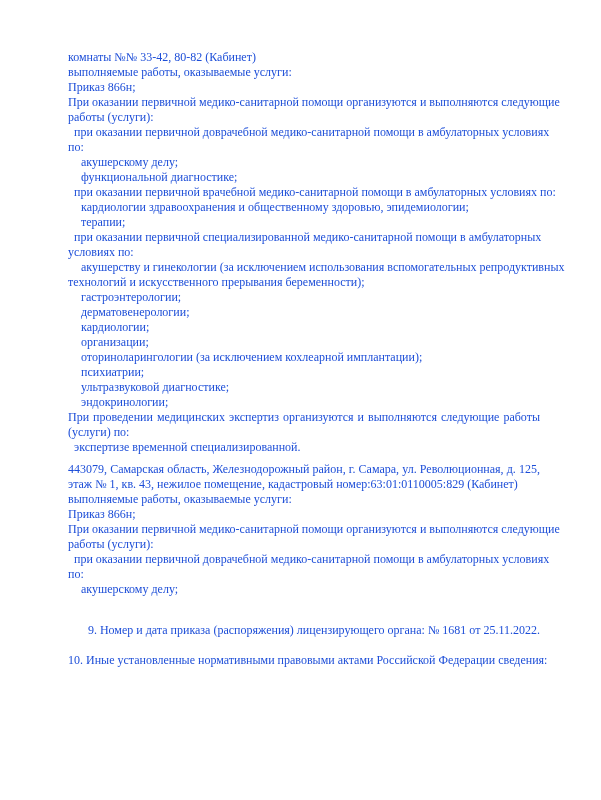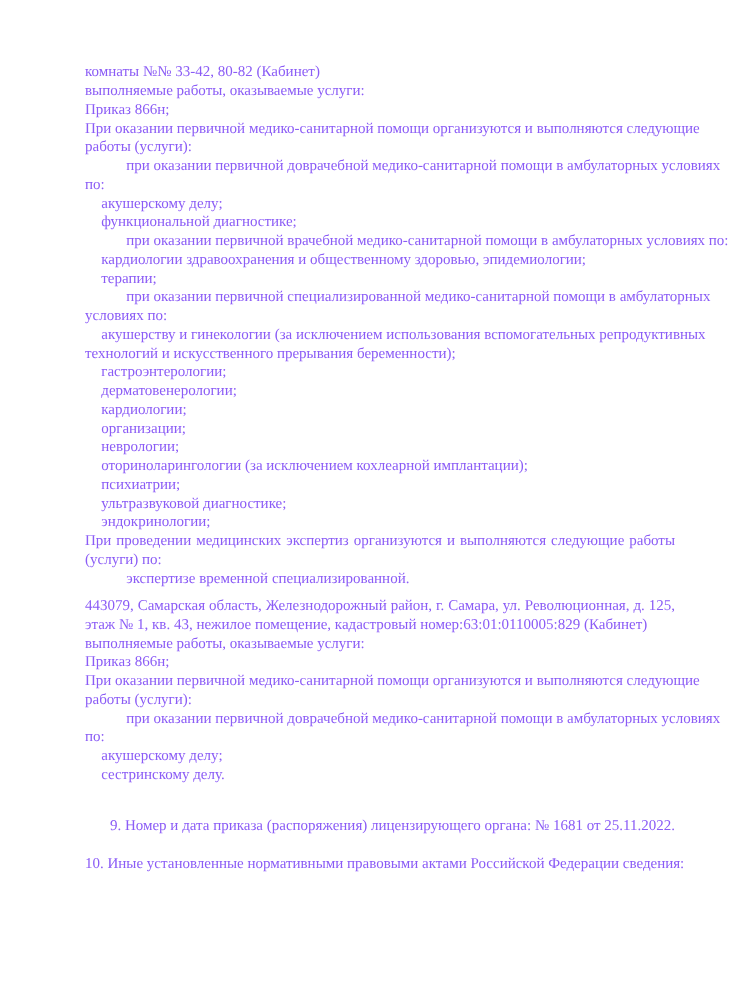--- a/index.html
+++ b/index.html
@@ -24,66 +24,64 @@
     left: 68px;
     top: 50px;
     width: 472px;
     font-size: 12px;
     line-height: 15px;
     color: #1d1d1d;
   }
   .line {
     white-space: nowrap;
   }
-  .indent-1 { padding-left: 6px; margin-left: 27px; }
+  .indent-1 { padding-left: 6px; }
   .indent-2 { padding-left: 13px; }
   .fill {
     text-align: justify;
     text-align-last: justify;
   }
 </style>
 </head>
 <body>
 
 <div class="page">
-  <div class="text-block" style="color: #8b5cf6;">
+  <div class="text-block" style="color: #1d4ed8;">
       <div class="line indent-0">комнаты №№ 33-42, 80-82 (Кабинет)</div>
       <div class="line indent-0">выполняемые работы, оказываемые услуги:</div>
       <div class="line indent-0">Приказ 866н;</div>
       <div class="line indent-0 fill">При оказании первичной медико-санитарной помощи организуются и выполняются следующие</div>
       <div class="line indent-0">работы (услуги):</div>
       <div class="line indent-1 fill">при оказании первичной доврачебной медико-санитарной помощи в амбулаторных условиях</div>
       <div class="line indent-0">по:</div>
       <div class="line indent-2">акушерскому делу;</div>
       <div class="line indent-2">функциональной диагностике;</div>
       <div class="line indent-1 fill">при оказании первичной врачебной медико-санитарной помощи в амбулаторных условиях по:</div>
       <div class="line indent-2">кардиологии здравоохранения и общественному здоровью, эпидемиологии;</div>
       <div class="line indent-2">терапии;</div>
       <div class="line indent-1 fill">при оказании первичной специализированной медико-санитарной помощи в амбулаторных</div>
       <div class="line indent-0">условиях по:</div>
       <div class="line indent-2 fill">акушерству и гинекологии (за исключением использования вспомогательных репродуктивных</div>
       <div class="line indent-0">технологий и искусственного прерывания беременности);</div>
       <div class="line indent-2">гастроэнтерологии;</div>
       <div class="line indent-2">дерматовенерологии;</div>
       <div class="line indent-2">кардиологии;</div>
       <div class="line indent-2">организации;</div>
-      <div class="line indent-2">неврологии;</div>
       <div class="line indent-2">оториноларингологии (за исключением кохлеарной имплантации);</div>
       <div class="line indent-2">психиатрии;</div>
       <div class="line indent-2">ультразвуковой диагностике;</div>
       <div class="line indent-2">эндокринологии;</div>
       <div class="line indent-0 fill">При проведении медицинских экспертиз организуются и выполняются следующие работы</div>
       <div class="line indent-0">(услуги) по:</div>
       <div class="line indent-1">экспертизе временной специализированной.</div>
       <div class="line indent-0 fill" style="margin-top: 7px;">443079, Самарская область, Железнодорожный район, г. Самара, ул. Революционная, д. 125,</div>
       <div class="line indent-0">этаж № 1, кв. 43, нежилое помещение, кадастровый номер:63:01:0110005:829 (Кабинет)</div>
       <div class="line indent-0">выполняемые работы, оказываемые услуги:</div>
       <div class="line indent-0">Приказ 866н;</div>
       <div class="line indent-0 fill">При оказании первичной медико-санитарной помощи организуются и выполняются следующие</div>
       <div class="line indent-0">работы (услуги):</div>
       <div class="line indent-1 fill">при оказании первичной доврачебной медико-санитарной помощи в амбулаторных условиях</div>
       <div class="line indent-0">по:</div>
       <div class="line indent-2">акушерскому делу;</div>
-      <div class="line indent-2">сестринскому делу.</div>
       <div class="line indent-0" style="margin-top: 26px; text-align: right;">9. Номер и дата приказа (распоряжения) лицензирующего органа: № 1681 от 25.11.2022.</div>
       <div class="line indent-0 fill" style="margin-top: 15px;">10. Иные установленные нормативными правовыми актами Российской Федерации сведения:</div>
     </div>
 </div>
 
 </body></html>

